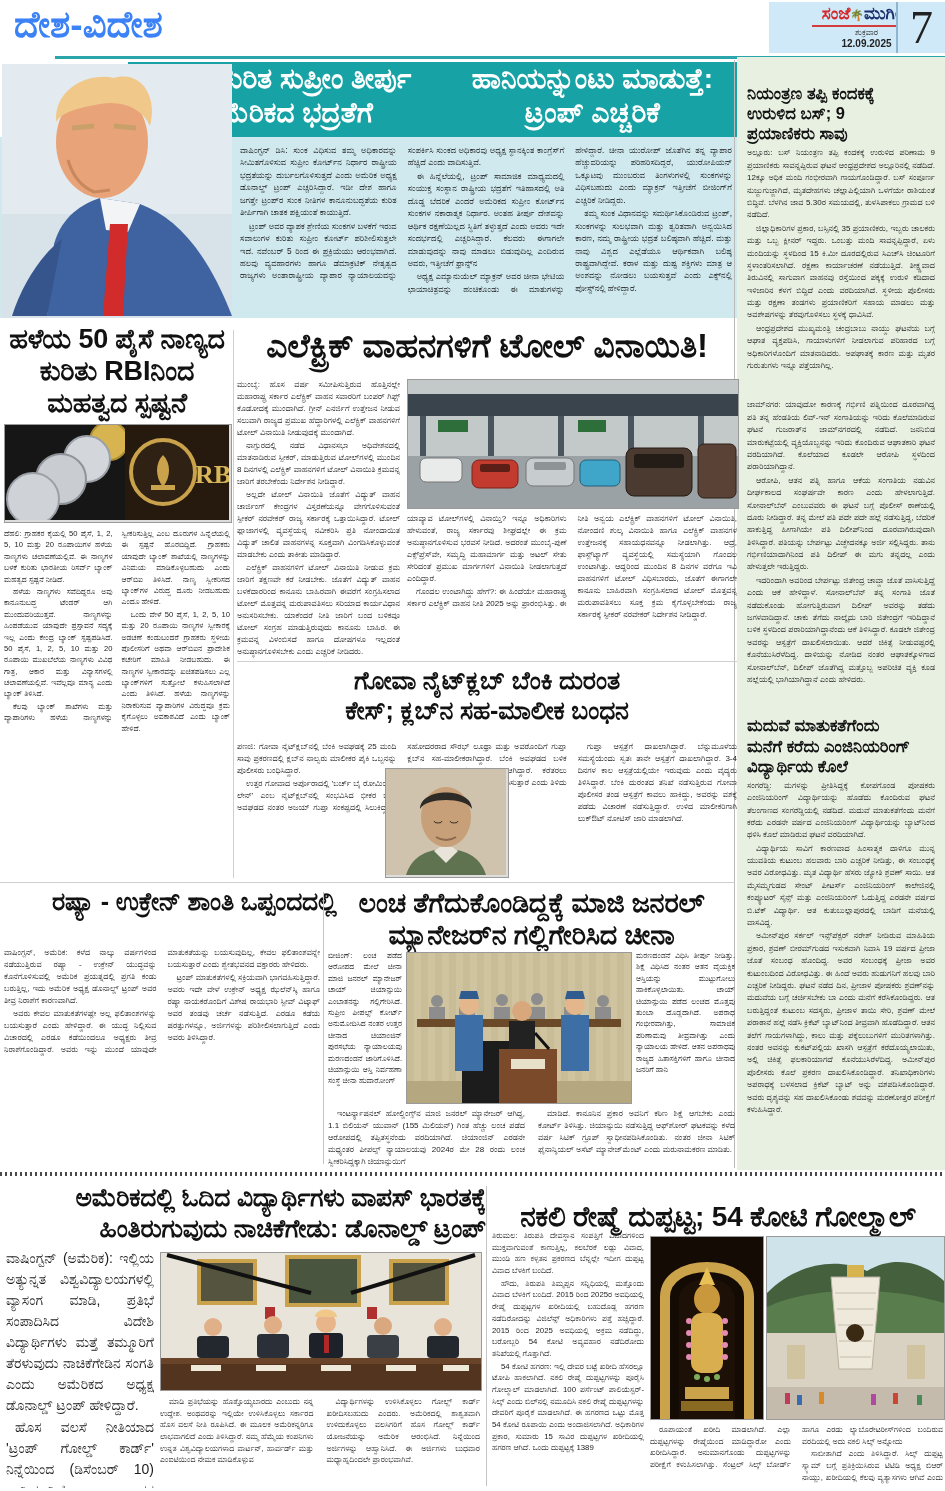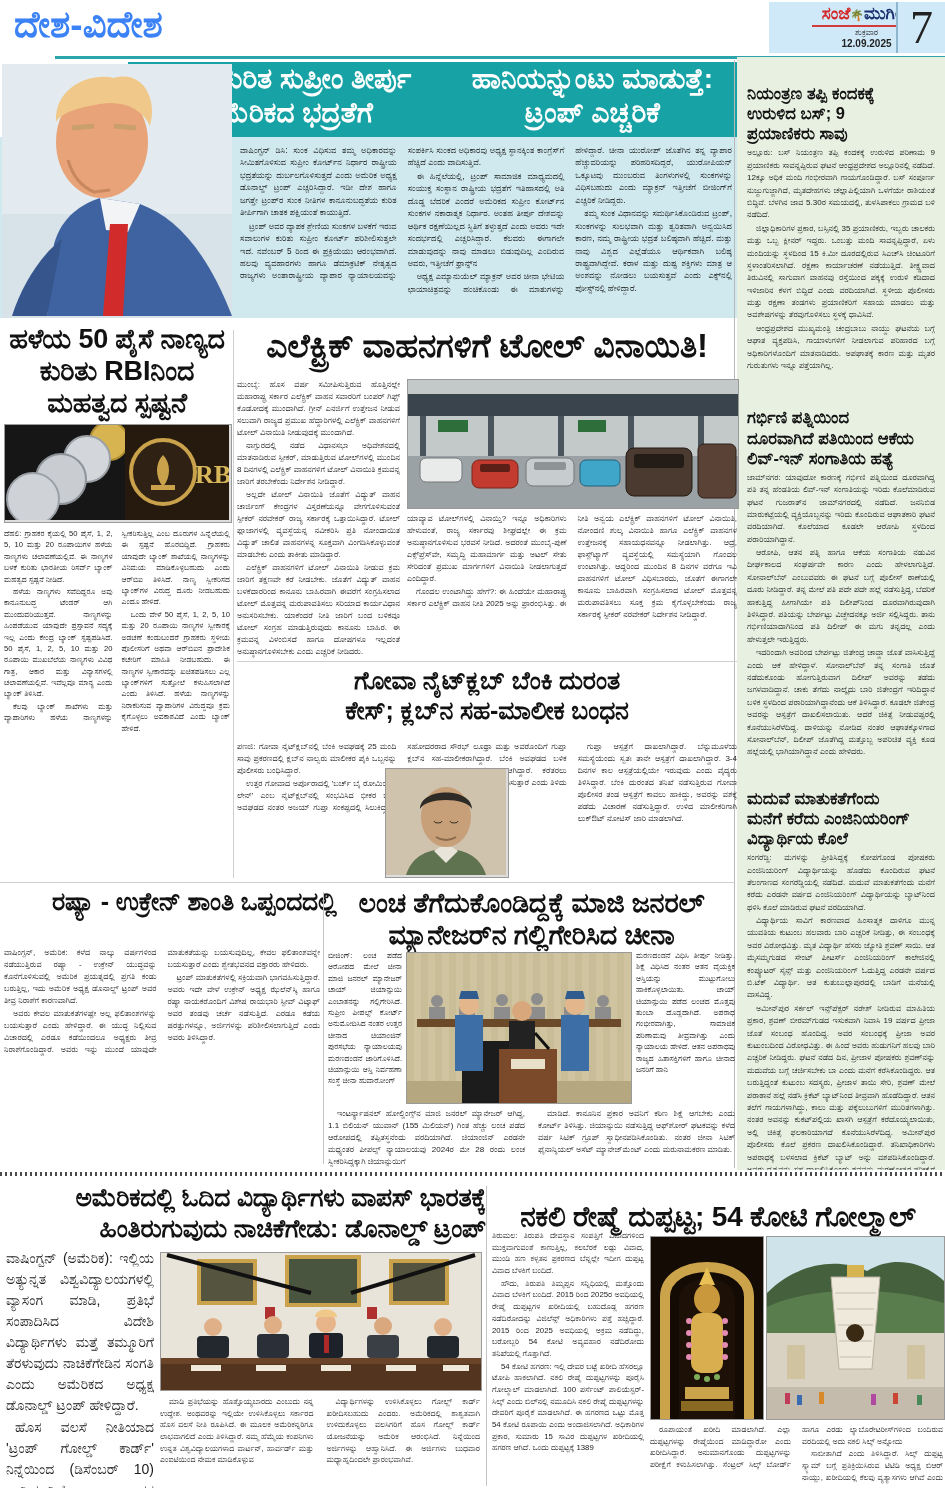--- a/index.html
+++ b/index.html
@@ -159,25 +159,20 @@
     <div class="side-body just clip" style="height:244px;">
       <p class="bp first"><b class="dl">ಅಲ್ಲೂರು:</b> <span>ಬಸ್ ನಿಯಂತ್ರಣ ತಪ್ಪಿ ಕಂದಕಕ್ಕೆ ಉರುಳಿದ ಪರಿಣಾಮ 9 ಪ್ರಯಾಣಿಕರು ಸಾವನ್ನಪ್ಪಿರುವ ಘಟನೆ ಆಂಧ್ರಪ್ರದೇಶದ ಅಲ್ಲೂರಿನಲ್ಲಿ ನಡೆದಿದೆ. 12ಕ್ಕೂ ಅಧಿಕ ಮಂದಿ ಗಂಭೀರವಾಗಿ ಗಾಯಗೊಂಡಿದ್ದಾರೆ. ಬಸ್ ಸಂಪೂರ್ಣ ನುಜ್ಜುಗುಜ್ಜಾಗಿದೆ, ಮೃತದೇಹಗಳು ಚೆಲ್ಲಾಪಿಲ್ಲಿಯಾಗಿ ಒಳಗೆಯೇ ರಾಶಿಯಂತೆ ಬಿದ್ದಿವೆ. ಬೆಳಗಿನ ಜಾವ 5.30ರ ಸಮಯದಲ್ಲಿ, ತುಳಸಿಪಾಕಲು ಗ್ರಾಮದ ಬಳಿ ನಡೆದಿದೆ.</span></p>
       <div>
           <p class="bp">ಜಿಲ್ಲಾಧಿಕಾರಿಗಳ ಪ್ರಕಾರ, ಬಸ್ಸಿನಲ್ಲಿ 35 ಪ್ರಯಾಣಿಕರು, ಇಬ್ಬರು ಚಾಲಕರು ಮತ್ತು ಒಬ್ಬ ಕ್ಲೀನರ್ ಇದ್ದರು. ಒಂಬತ್ತು ಮಂದಿ ಸಾವನ್ನಪ್ಪಿದ್ದಾರೆ, ಏಳು ಮಂದಿಯನ್ನು ಸ್ಥಳದಿಂದ 15 ಕಿ.ಮೀ ದೂರದಲ್ಲಿರುವ ಸಿಎಚ್‌ಸಿ ಚಿಂಟೂರಿಗೆ ಸ್ಥಳಾಂತರಿಸಲಾಗಿದೆ. ರಕ್ಷಣಾ ಕಾರ್ಯಾಚರಣೆ ನಡೆಯುತ್ತಿದೆ. ತೀಕ್ಷ್ಣವಾದ ತಿರುವಿನಲ್ಲಿ ಸಾಗುವಾಗ ವಾಹನವು ರಸ್ತೆಯಿಂದ ಪಕ್ಕಕ್ಕೆ ಉರುಳಿ ಕಡಿದಾದ ಇಳಿಜಾರಿನ ಕೆಳಗೆ ಬಿದ್ದಿದೆ ಎಂದು ವರದಿಯಾಗಿದೆ. ಸ್ಥಳೀಯ ಪೊಲೀಸರು ಮತ್ತು ರಕ್ಷಣಾ ತಂಡಗಳು ಪ್ರಯಾಣಿಕರಿಗೆ ಸಹಾಯ ಮಾಡಲು ಮತ್ತು ಅವಶೇಷಗಳನ್ನು ತೆರವುಗೊಳಿಸಲು ಸ್ಥಳಕ್ಕೆ ಧಾವಿಸಿವೆ.</p>
           <p class="bp">ಆಂಧ್ರಪ್ರದೇಶದ ಮುಖ್ಯಮಂತ್ರಿ ಚಂದ್ರಬಾಬು ನಾಯ್ಡು ಘಟನೆಯ ಬಗ್ಗೆ ಆಘಾತ ವ್ಯಕ್ತಪಡಿಸಿ, ಗಾಯಾಳುಗಳಿಗೆ ನೀಡಲಾಗುವ ಪರಿಹಾರದ ಬಗ್ಗೆ ಅಧಿಕಾರಿಗಳೊಂದಿಗೆ ಮಾತನಾಡಿದರು. ಅಪಘಾತಕ್ಕೆ ಕಾರಣ ಮತ್ತು ಮೃತರ ಗುರುತುಗಳು ಇನ್ನೂ ಪತ್ತೆಯಾಗಿಲ್ಲ.</p>
         </div>
     </div>
   </div>
 
   <div style="margin-top:8px;">
-    <div class="side-title">
-      <div>ಗರ್ಭಿಣಿ ಪತ್ನಿಯಿಂದ</div>
-      <div>ದೂರವಾಗಿದೆ ಪತಿಯಿಂದ ಆಕೆಯ</div>
-      <div>ಲಿವ್-ಇನ್ ಸಂಗಾತಿಯ ಹತ್ಯೆ</div>
-    </div>
     <div class="side-body just clip" style="height:300px;">
       <p class="bp first"><b class="dl">ಜಾಮ್‌ನಗರ:</b> <span>ಯಾವುದೋ ಕಾರಣಕ್ಕೆ ಗರ್ಭಿಣಿ ಪತ್ನಿಯಿಂದ ದೂರವಾಗಿದ್ದ ಪತಿ ತನ್ನ ಹೆಂಡತಿಯ ಲಿವ್-ಇನ್ ಸಂಗಾತಿಯನ್ನು ಇರಿದು ಕೊಲೆಮಾಡಿರುವ ಘಟನೆ ಗುಜರಾತ್‌ನ ಜಾಮ್‌ನಗರದಲ್ಲಿ ನಡೆದಿದೆ. ಜನನಿಬಿಡ ಮಾರುಕಟ್ಟೆಯಲ್ಲಿ ವ್ಯಕ್ತಿಯೊಬ್ಬನನ್ನು ಇರಿದು ಕೊಂದಿರುವ ಆಘಾತಕಾರಿ ಘಟನೆ ವರದಿಯಾಗಿದೆ. ಕೊಲೆಯಾದ ಕೂಡಲೇ ಆರೋಪಿ ಸ್ಥಳದಿಂದ ಪರಾರಿಯಾಗಿದ್ದಾನೆ.</span></p>
       <div>
           <p class="bp">ಆರೋಪಿ, ಆತನ ಪತ್ನಿ ಹಾಗೂ ಆಕೆಯ ಸಂಗಾತಿಯ ನಡುವಿನ ದೀರ್ಘಕಾಲದ ಸಂಘರ್ಷವೇ ಕಾರಣ ಎಂದು ಹೇಳಲಾಗುತ್ತಿದೆ. ಸೋನಾಲ್‌ಬೆನ್ ಎಂಬುವವರು ಈ ಘಟನೆ ಬಗ್ಗೆ ಪೊಲೀಸ್ ಠಾಣೆಯಲ್ಲಿ ದೂರು ನೀಡಿದ್ದಾರೆ. ತನ್ನ ಮೇಲೆ ಪತಿ ಪದೇ ಪದೇ ಹಲ್ಲೆ ನಡೆಸುತ್ತಿದ್ದ, ಬೆದರಿಕೆ ಹಾಕುತ್ತಿದ್ದ ಹೀಗಾಗಿಯೇ ಪತಿ ದಿಲೀಪ್‌ನಿಂದ ದೂರವಾಗಿರುವುದಾಗಿ ತಿಳಿಸಿದ್ದಾರೆ. ಪತಿಯನ್ನು ಬೇರ್ಪಟ್ಟು ವಿಚ್ಛೇದನಕ್ಕೂ ಅರ್ಜಿ ಸಲ್ಲಿಸಿದ್ದರು. ತಾನು ಗರ್ಭಿಣಿಯಾದಾಗಿನಿಂದ ಪತಿ ದಿಲೀಪ್ ಈ ಮಗು ತನ್ನದಲ್ಲ ಎಂದು ಹೇಳುತ್ತಲೇ ಇರುತ್ತಿದ್ದರು.</p>
           <p class="bp">ಇದರಿಂದಾಗಿ ಅವರಿಂದ ಬೇರ್ಪಟ್ಟು ಜಿತೇಂದ್ರ ಚಾವ್ಡಾ ಜೊತೆ ವಾಸಿಸುತ್ತಿದ್ದೆ ಎಂದು ಆಕೆ ಹೇಳಿದ್ದಾಳೆ. ಸೋನಾಲ್‌ಬೆನ್ ತನ್ನ ಸಂಗಾತಿ ಜೊತೆ ನಡೆದುಕೊಂಡು ಹೋಗುತ್ತಿರುವಾಗ ದಿಲೀಪ್ ಅವರನ್ನು ತಡೆದು ಜಗಳವಾಡಿದ್ದಾನೆ. ಚಾಕು ತೆಗೆದು ನಾಲ್ಕೈದು ಬಾರಿ ಜಿತೇಂದ್ರಗೆ ಇರಿದಿದ್ದಾನೆ ಬಳಿಕ ಸ್ಥಳದಿಂದ ಪರಾರಿಯಾಗಿದ್ದಾನೆಂದು ಆಕೆ ತಿಳಿಸಿದ್ದಾರೆ. ಕೂಡಲೇ ಜಿತೇಂದ್ರ ಅವರನ್ನು ಆಸ್ಪತ್ರೆಗೆ ದಾಖಲಿಸಲಾಯಿತು. ಆದರೆ ಚಿಕಿತ್ಸೆ ನೀಡುವಷ್ಟರಲ್ಲಿ ಕೊನೆಯುಸಿರೆಳೆದಿದ್ದ. ದಾಳಿಯನ್ನು ನೋಡಿದ ನಂತರ ಆಘಾತಕ್ಕೊಳಗಾದ ಸೋನಾಲ್‌ಬೆನ್, ದಿಲೀಪ್ ಜೊತೆಗಿದ್ದ ಮತ್ತೊಬ್ಬ ಅಪರಿಚಿತ ವ್ಯಕ್ತಿ ಕೂಡ ಹಲ್ಲೆಯಲ್ಲಿ ಭಾಗಿಯಾಗಿದ್ದಾನೆ ಎಂದು ಹೇಳಿದರು.</p>
         </div>
     </div>
   </div>
 
   <div style="margin-top:8px;">

